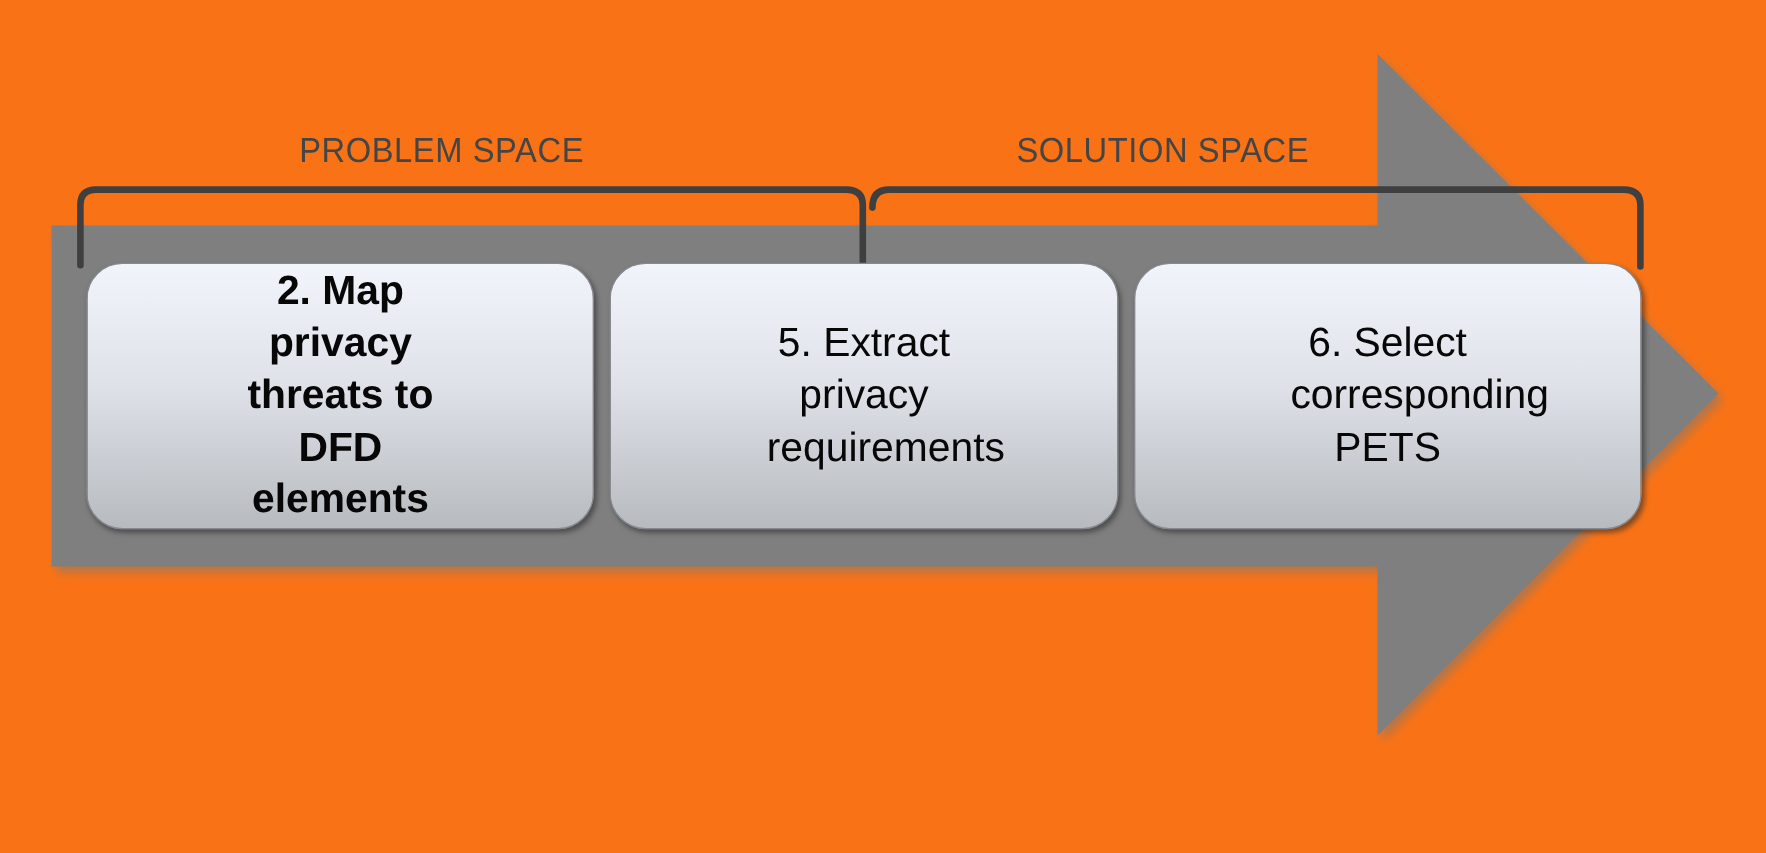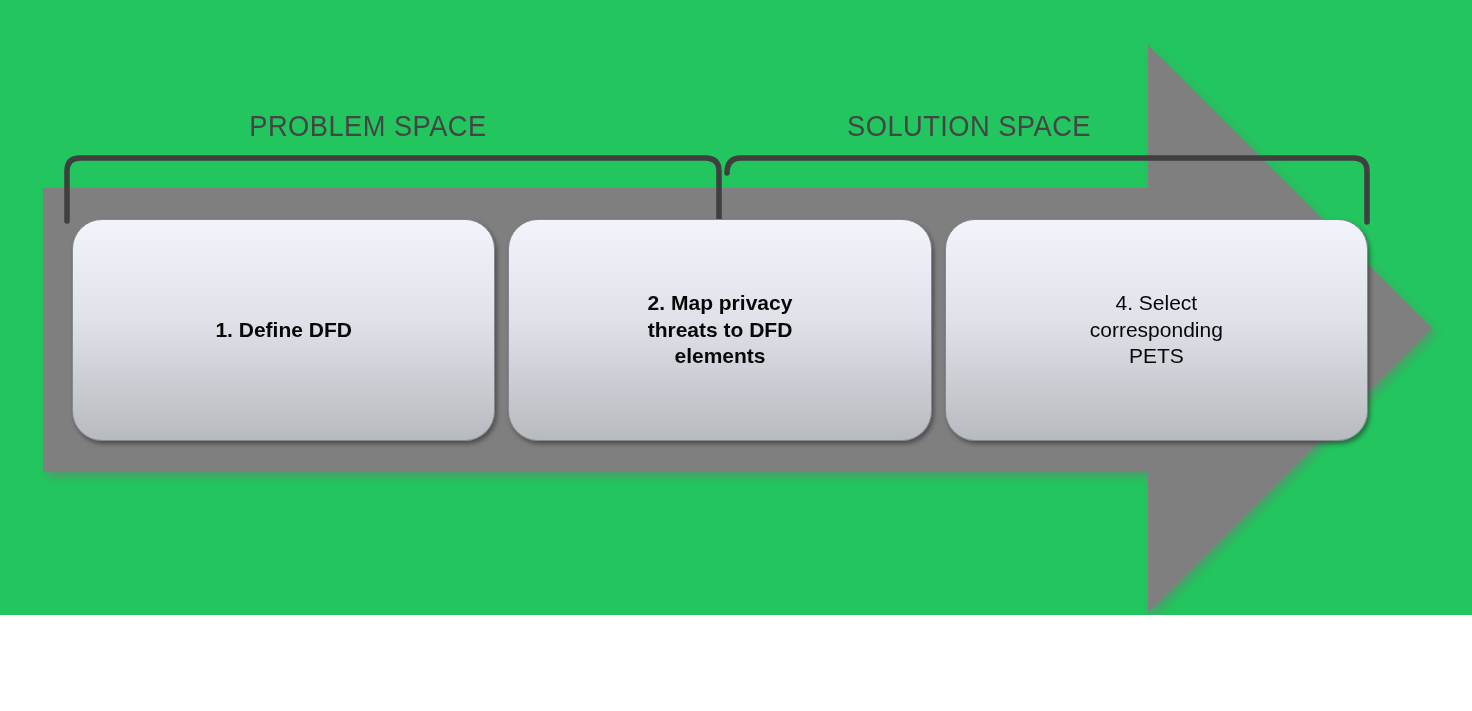--- a/index.html
+++ b/index.html
@@ -12,22 +12,22 @@
     --box-low:#c2c5ca;
     --box-bottom:#b7babf;
     --box-text:#070707;
   }
   *{margin:0;padding:0;box-sizing:border-box;}
   html,body{background:#ffffff;}
   body{font-family:"Liberation Sans","DejaVu Sans",sans-serif;}
   .canvas{
     position:relative;
     width:1472px;
-    height:615px;
-    background:#22c55e;
+    height:711px;
+    background:#f97316;
     overflow:hidden;
   }
   .arrow-svg{
     position:absolute;
     left:0;top:0;
     width:1472px;height:711px;
   }
   .arrow-shape{
     fill:var(--arrow-fill);
   }
@@ -71,21 +71,21 @@
       var(--box-mid) 45%,
       var(--box-low) 85%,
       var(--box-bottom) 100%);
     box-shadow:2px 3px 4px rgba(40,40,40,0.55);
     display:flex;
     align-items:center;
     justify-content:center;
     text-align:center;
   }
   .step-label{
-    font-size:21px;
+    font-size:34px;
     line-height:1.28;
     color:var(--box-text);
     max-width:162px;
   }
   .step-box.problem .step-label{font-weight:bold;}
   .step-box.first .step-label{max-width:none;white-space:nowrap;}
 </style>
 </head>
 <body>
 
@@ -97,24 +97,24 @@
     </g>
     <path class="bracket" d="M 67 221 L 67 171 Q 67 158 80 158 L 705 158 Q 719 158 719 171 L 719 220"></path>
     <path class="bracket" d="M 727 173 Q 727 158 741 158 L 1353 158 Q 1367 158 1367 171 L 1367 222"></path>
   </svg>
 
   <div class="space-label problem">PROBLEM SPACE</div>
 
   <div class="space-label solution">SOLUTION SPACE</div>
 
   <div class="steps-row">
-    <div class="step-box problem first">
-      <div class="step-label">1. Define DFD</div>
-    </div>
     <div class="step-box problem">
       <div class="step-label">2. Map privacy threats to DFD elements</div>
     </div>
     <div class="step-box solution">
-      <div class="step-label">4. Select corresponding PETS</div>
+      <div class="step-label">5. Extract privacy requirements</div>
+    </div>
+    <div class="step-box solution">
+      <div class="step-label">6. Select corresponding PETS</div>
     </div>
   </div>
 
 </div>
 
 </body></html>

